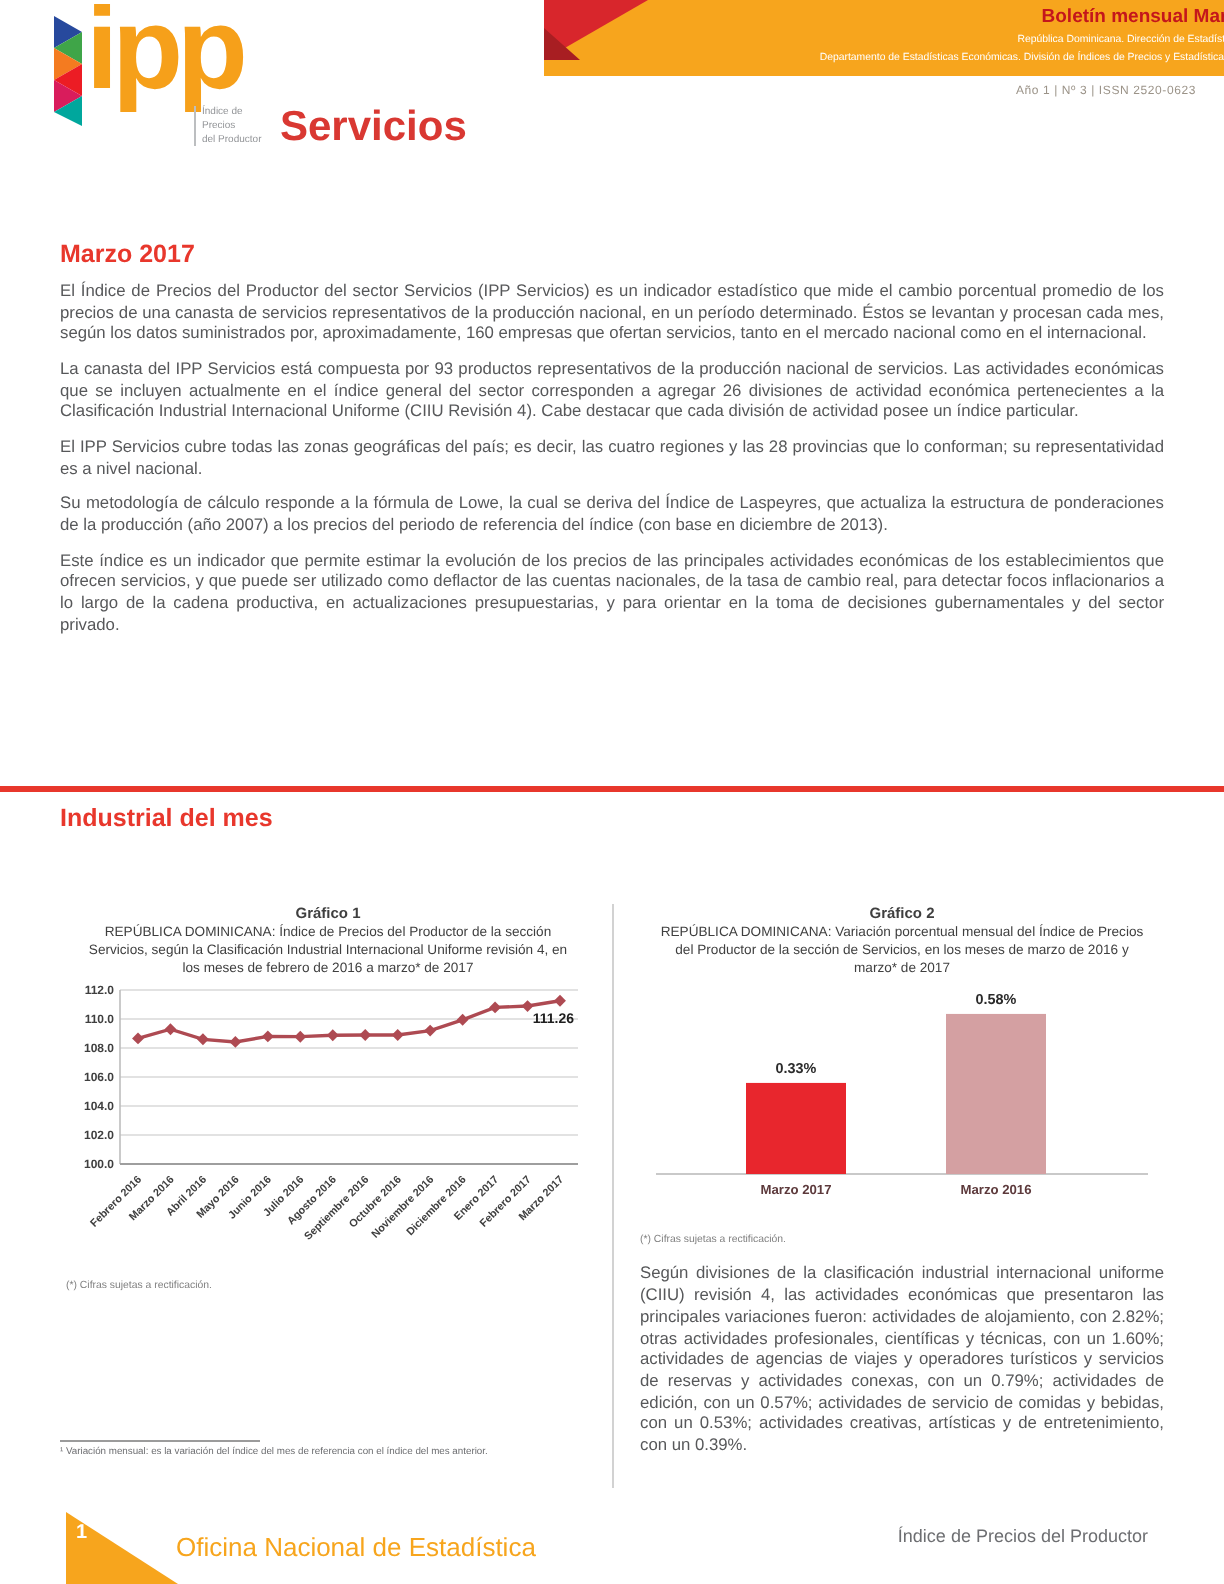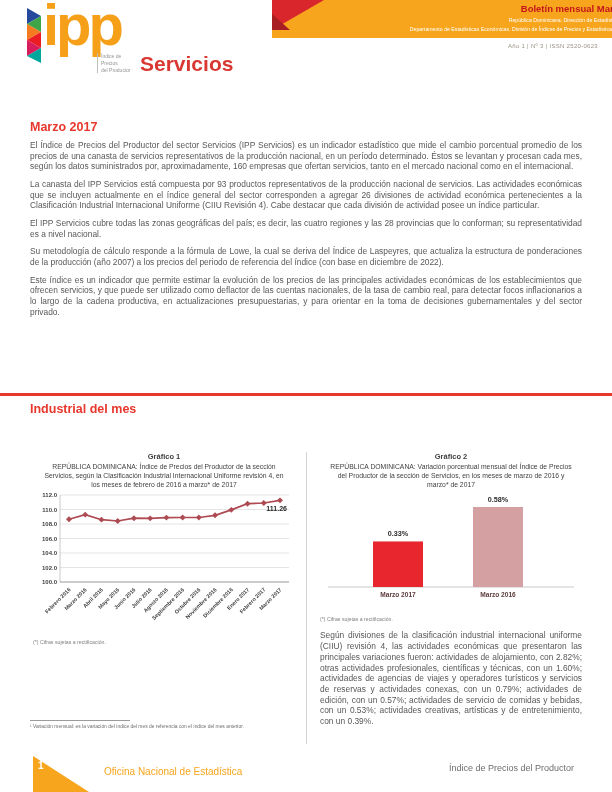--- a/index.html
+++ b/index.html
@@ -34,21 +34,21 @@
   .chart-title{text-align:center;font-size:7.5px;font-weight:bold;color:#3f3f3f;margin:0 0 2px 0;}
   .chart-caption{text-align:center;font-size:6.8px;line-height:1.3;color:#3f3f3f;padding:0 10px;margin:0;}
   .chart-foot{font-size:5.2px;color:#808080;margin-top:1px;}
   .result-text{font-size:8.4px;line-height:1.27;text-align:justify;color:#57585A;margin-top:8px;}
   svg text{font-family:"Liberation Sans", sans-serif;}
 
   
   .footnote-rule{position:absolute;left:30px;top:720px;width:100px;height:1px;background:#9b9b9b;}
   .footnote{position:absolute;left:30px;top:724px;width:265px;font-size:4.9px;color:#6d6e71;}
   .page-tri{position:absolute;left:33px;top:756px;}
-  .footer-left{position:absolute;left:104px;top:766px;font-size:10px;color:#F7A51D;}
+  .footer-left{position:absolute;left:88px;top:766px;font-size:13px;color:#F7A51D;}
   .footer-right{position:absolute;right:38px;top:763px;font-size:9px;color:#6d6e71;}
 </style>
 </head>
 <body>
 
 <div id="page">
 
   <div class="logo-strip">
     <svg width="16" height="58" viewBox="0 0 16 58">
       <polygon points="0,0 14,8 0,16" fill="#27499D"></polygon>
@@ -78,21 +78,21 @@
       <div>Departamento de Estadísticas Económicas. División de Índices de Precios y Estadísticas Coyunturales.</div>
     </div>
   </div>
   <div class="issue-line">Año 1  |  Nº 3  |  ISSN 2520-0623</div>
 
   <div class="h-red h-marzo">Marzo 2017</div>
   <div class="intro">
     <p>El Índice de Precios del Productor del sector Servicios (IPP Servicios) es un indicador estadístico que mide el cambio porcentual promedio de los precios de una canasta de servicios representativos de la producción nacional, en un período determinado. Éstos se levantan y procesan cada mes, según los datos suministrados por, aproximadamente, 160 empresas que ofertan servicios, tanto en el mercado nacional como en el internacional.</p>
     <p>La canasta del IPP Servicios está compuesta por 93 productos representativos de la producción nacional de servicios. Las actividades económicas que se incluyen actualmente en el índice general del sector corresponden a agregar 26 divisiones de actividad económica pertenecientes a la Clasificación Industrial Internacional Uniforme (CIIU Revisión 4). Cabe destacar que cada división de actividad posee un índice particular.</p>
     <p>El IPP Servicios cubre todas las zonas geográficas del país; es decir, las cuatro regiones y las 28 provincias que lo conforman; su representatividad es a nivel nacional.</p>
-    <p>Su metodología de cálculo responde a la fórmula de Lowe, la cual se deriva del Índice de Laspeyres, que actualiza la estructura de ponderaciones de la producción (año 2007) a los precios del periodo de referencia del índice (con base en diciembre de 2022).</p>
+    <p>Su metodología de cálculo responde a la fórmula de Lowe, la cual se deriva del Índice de Laspeyres, que actualiza la estructura de ponderaciones de la producción (año 2007) a los precios del periodo de referencia del índice (con base en diciembre de 2013).</p>
     <p>Este índice es un indicador que permite estimar la evolución de los precios de las principales actividades económicas de los establecimientos que ofrecen servicios, y que puede ser utilizado como deflactor de las cuentas nacionales, de la tasa de cambio real, para detectar focos inflacionarios a lo largo de la cadena productiva, en actualizaciones presupuestarias, y para orientar en la toma de decisiones gubernamentales y del sector privado.</p>
   </div>
 
   <div class="divider"></div>
   <div class="h-red h-resultados">Industrial del mes</div>
   <div class="col-divider"></div>
 
   <div class="col col-left">
     <div class="chart-title">Gráfico 1</div>
     <div class="chart-caption">REPÚBLICA DOMINICANA: Índice de Precios del Productor de la sección Servicios, según la Clasificación Industrial Internacional Uniforme revisión 4, en los meses de febrero de 2016 a marzo* de 2017</div>

